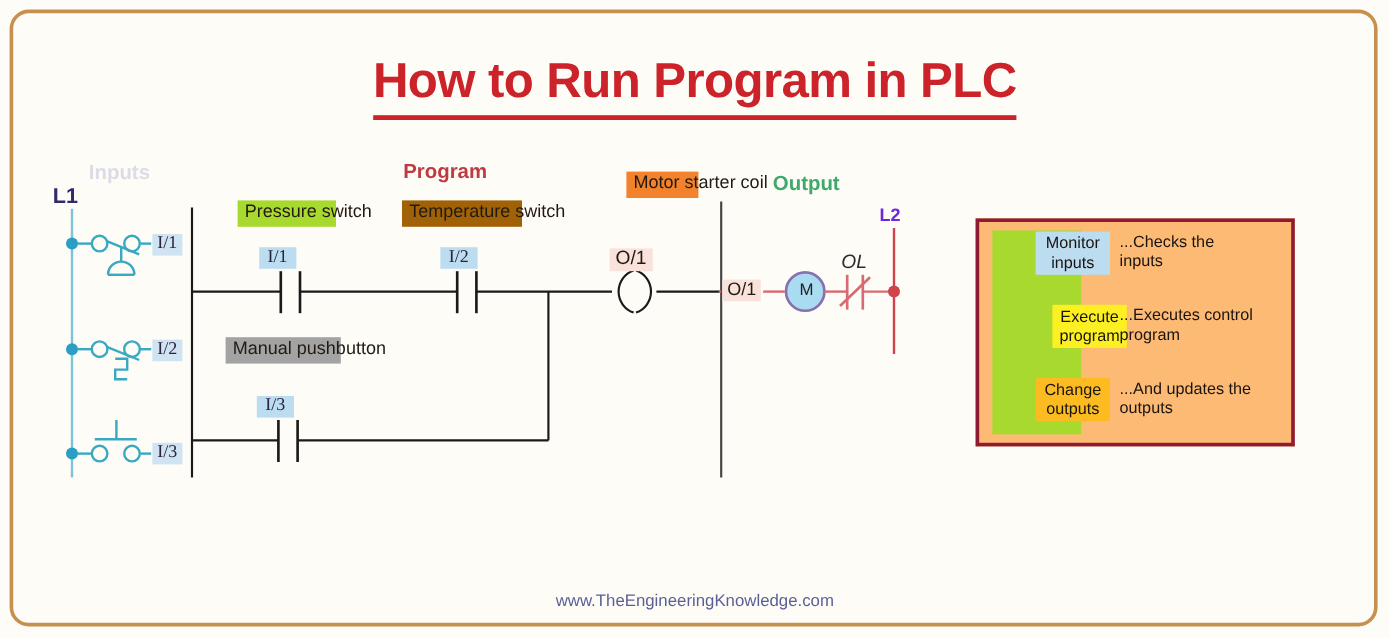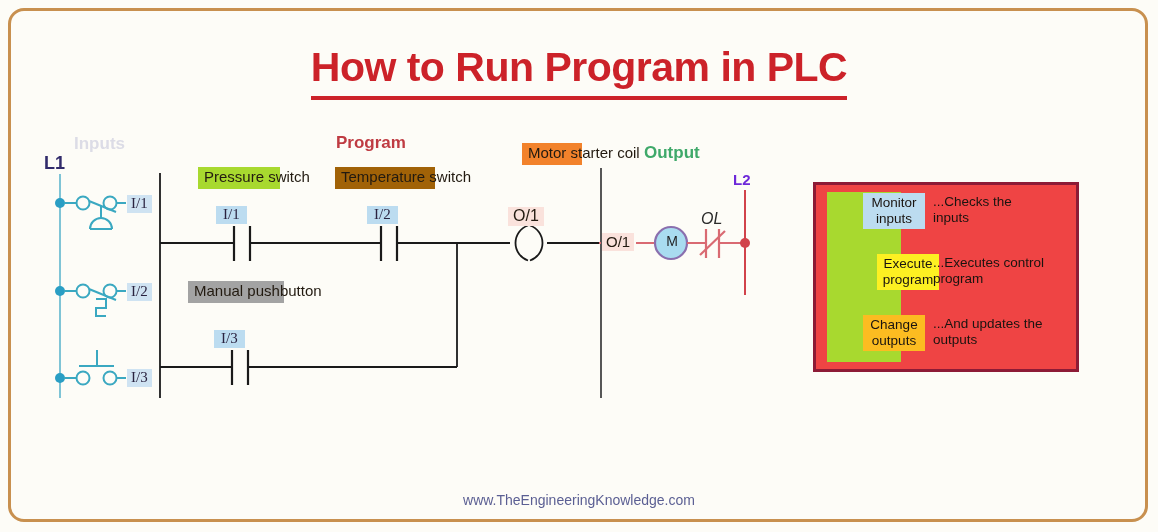--- a/index.html
+++ b/index.html
@@ -156,21 +156,21 @@
   #in-addr-2 { left: 127px; top: 283px; }
   #in-addr-3 { left: 127px; top: 369px; }
 
   
   #scan-panel {
     position: absolute;
     left: 813px;
     top: 182px;
     width: 266px;
     height: 190px;
-    background: #ef4444;
+    background: #fdba74;
     border: 3px solid #8d1b36;
     box-sizing: border-box;
   }
   #scan-greenbar {
     position: absolute;
     left: 11px;
     top: 7px;
     width: 74px;
     height: 170px;
     background: #a8d92f;

